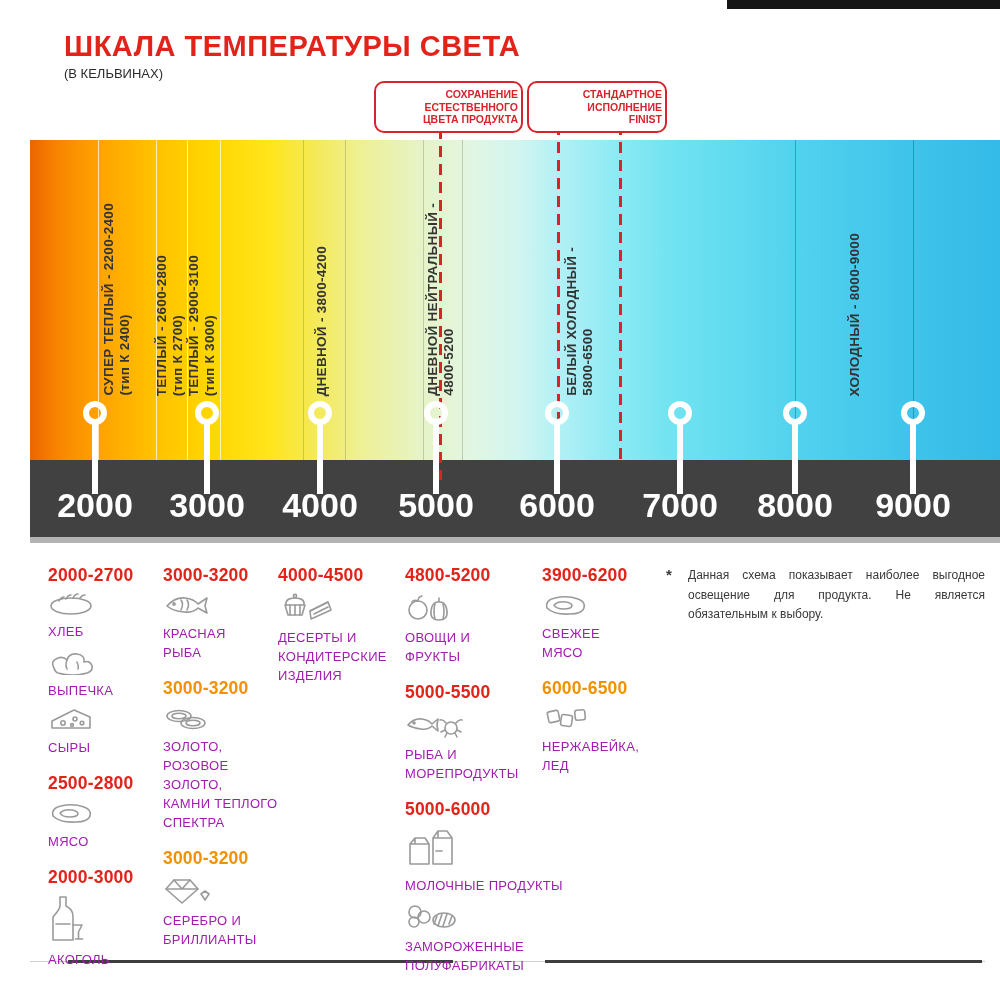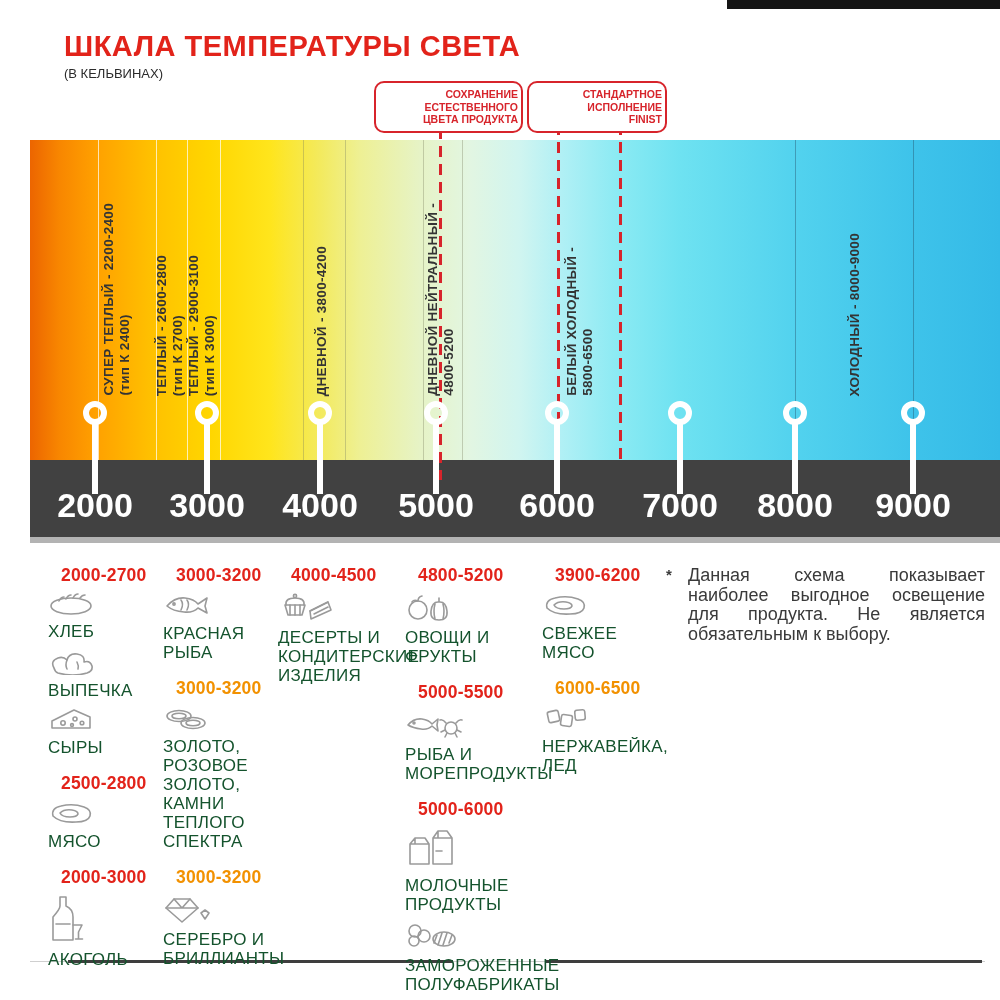--- a/index.html
+++ b/index.html
@@ -23,27 +23,27 @@
   
   .dash{position:absolute;width:3px;z-index:2;background:repeating-linear-gradient(180deg,#d7242b 0 11px,rgba(215,36,43,0) 11px 18px);}
   
   .axisbar{left:30px;top:460px;width:970px;height:77px;background:#414141;z-index:1;}
   .axisedge{left:30px;top:537px;width:970px;height:6px;background:#b3b3b3;}
   .ticknum{top:486px;width:120px;text-align:center;font-size:34px;font-weight:bold;color:#fff;z-index:4;letter-spacing:0;}
   .pinring{width:12px;height:12px;border:6px solid #fff;border-radius:50%;top:401px;z-index:5;}
   .pinstem{width:6px;height:70px;background:#fff;top:424px;z-index:5;}
   
   .col{top:563px;z-index:1;}
-  .range{font-size:17.5px;font-weight:bold;margin:16px 0 5px 13px;letter-spacing:.2px;}
+  .range{font-size:17.5px;font-weight:bold;margin:16px 0 5px 0;letter-spacing:.2px;}
   .col .range:first-child{margin-top:2px;}
   .item .icon{display:block;margin:6px 0 2px 0;}
-  .item .lbl{font-size:17px;color:#14532d;line-height:19px;white-space:pre-line;letter-spacing:.3px;}
+  .item .lbl{font-size:13px;color:#a21caf;line-height:19px;white-space:pre-line;letter-spacing:.3px;}
   
   .fn-mark{left:666px;top:566px;font-size:15px;color:#3a3a3a;font-weight:bold;}
-  .fn-text{left:688px;top:566px;width:297px;font-size:18px;color:#3a3a3a;line-height:19.5px;text-align:justify;}
+  .fn-text{left:688px;top:566px;width:297px;font-size:12px;color:#3a3a3a;line-height:19.5px;text-align:justify;}
   
   .rule-light{left:30px;top:961px;width:955px;height:1px;background:#cfcfcf;}
   .rule-dark1{left:68px;top:960px;width:385px;height:3px;background:#3e3e3e;}
   .rule-dark2{left:545px;top:960px;width:437px;height:3px;background:#3e3e3e;}
 </style>
 </head>
 <body>
 
 <div class="abs topbar"></div>
 <div class="abs title" style="color: rgb(226, 35, 26);">ШКАЛА ТЕМПЕРАТУРЫ СВЕТА</div>

